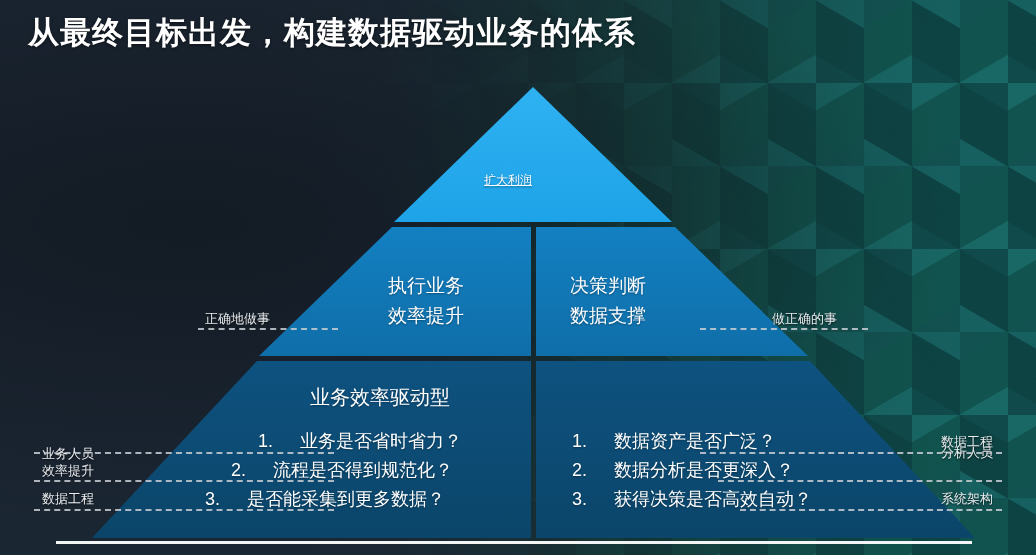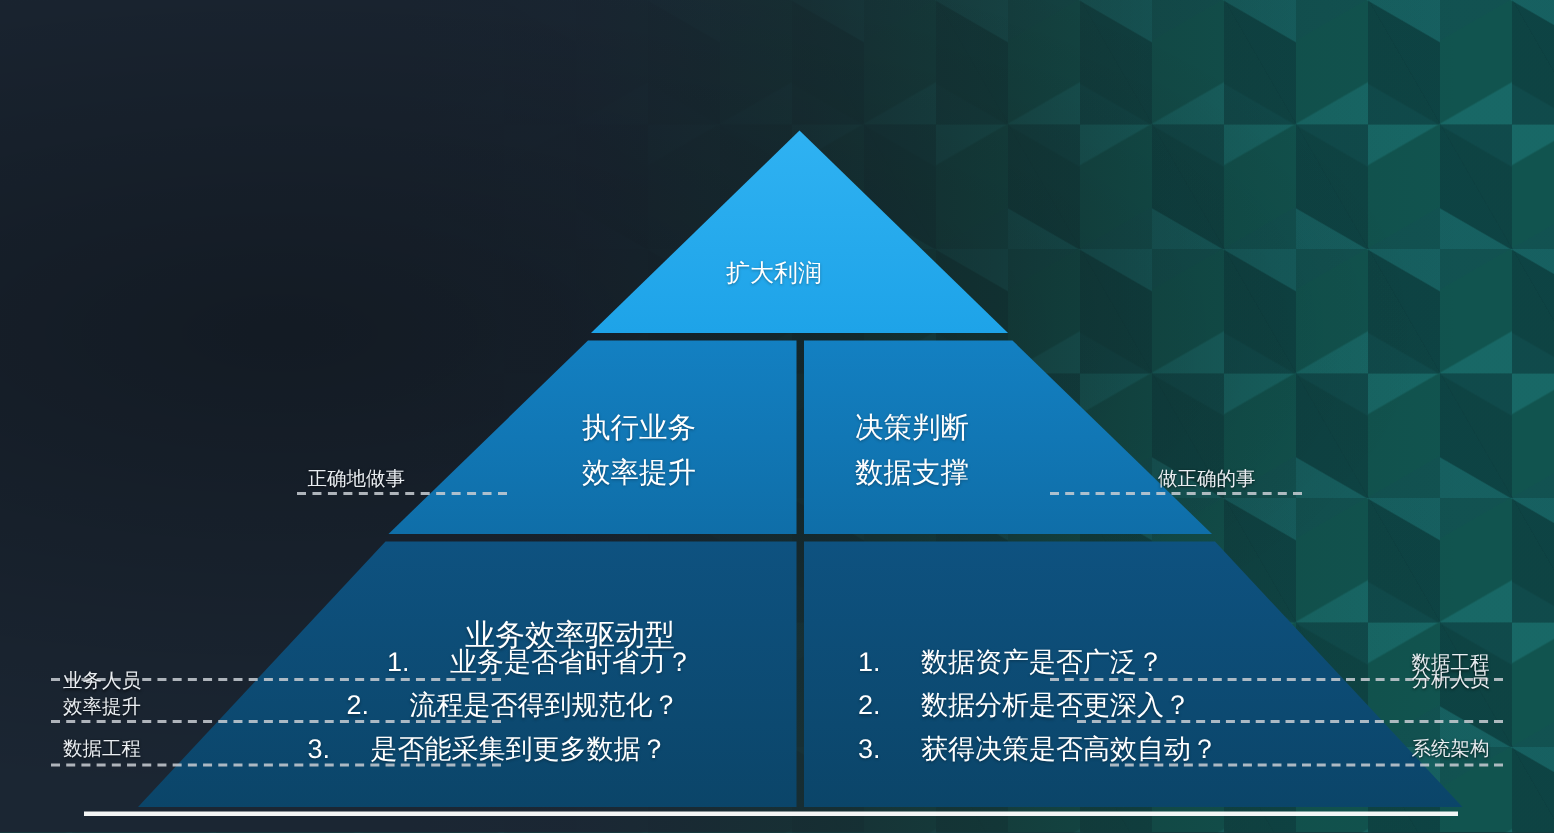--- a/index.html
+++ b/index.html
@@ -73,21 +73,21 @@
     text-shadow:0 1px 2px rgba(0,0,0,.7);
   }
 
   
   .ptext{
     position:absolute;
     color:#ffffff;
     white-space:nowrap;
     text-shadow:0 1px 2px rgba(0,0,0,.35);
   }
-  .apex-text{font-size:16px;}
+  .apex-text{font-size:12px;text-decoration:underline;}
   .mid-text{font-size:19px;line-height:30px;}
   .base-head{font-size:20px;}
   .base-item{font-size:18px;white-space:nowrap;}
   .base-item .num{display:inline-block;width:42px;}
 
   
   .base-rule{
     position:absolute;
     height:3px;background:#ffffff;opacity:.95;
   }
@@ -95,20 +95,21 @@
 </head>
 <body>
 
 <div id="stage">
 
   <div class="bg-base"></div>
   <div class="bg-cubes"></div>
   <div class="bg-fade"></div>
   <div class="bg-vign"></div>
 
+  <div class="title">从最终目标出发，构建数据驱动业务的体系</div>
 
   <svg class="pyr" viewBox="0 0 1036 555" width="1036" height="555" preserveAspectRatio="none">
     <defs>
       <linearGradient id="gApex" x1="0" y1="0" x2="0" y2="1">
         <stop offset="0%" stop-color="#2fb2f2"></stop>
         <stop offset="100%" stop-color="#1ea3e8"></stop>
       </linearGradient>
       <linearGradient id="gMid" x1="0" y1="0" x2="0" y2="1">
         <stop offset="0%" stop-color="#1380c2"></stop>
         <stop offset="100%" stop-color="#0f6ea8"></stop>
@@ -149,21 +150,21 @@
   </div>
 
   <div class="ptext mid-text" style="left:570px;top:271px;text-align:left;">
     <div>决策判断</div>
     <div>数据支撑</div>
   </div>
 
   <div class="side-label" style="left:205px;top:310px;">正确地做事</div>
   <div class="side-label" style="left:772px;top:310px;">做正确的事</div>
 
-  <div class="ptext base-head" style="left:310px;top:410px;">业务效率驱动型</div>
+  <div class="ptext base-head" style="left:310px;top:384px;">业务效率驱动型</div>
 
   <div class="ptext base-item" style="left:258px;top:429px;">
     <span class="num">1.</span><span>业务是否省时省力？</span>
   </div>
   <div class="ptext base-item" style="left:231px;top:458px;">
     <span class="num">2.</span><span>流程是否得到规范化？</span>
   </div>
   <div class="ptext base-item" style="left:205px;top:487px;">
     <span class="num">3.</span><span>是否能采集到更多数据？</span>
   </div>

